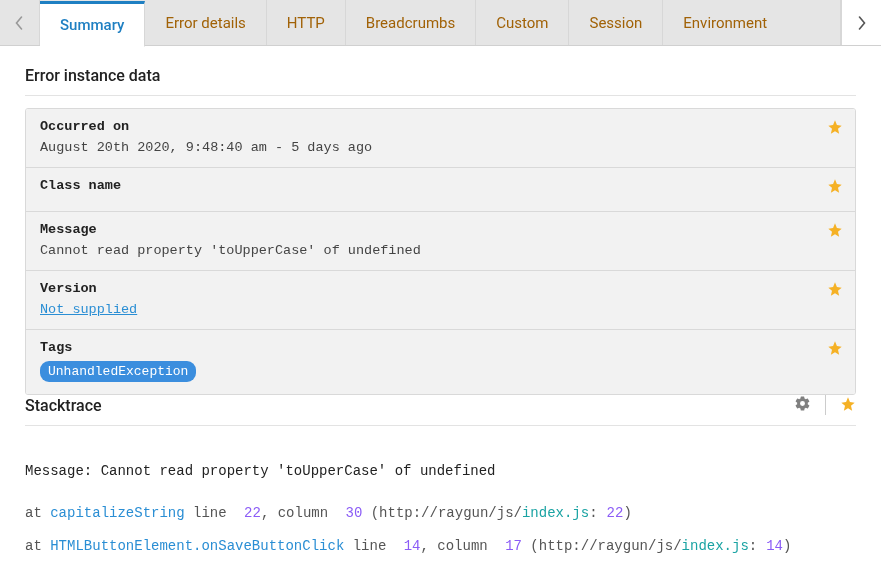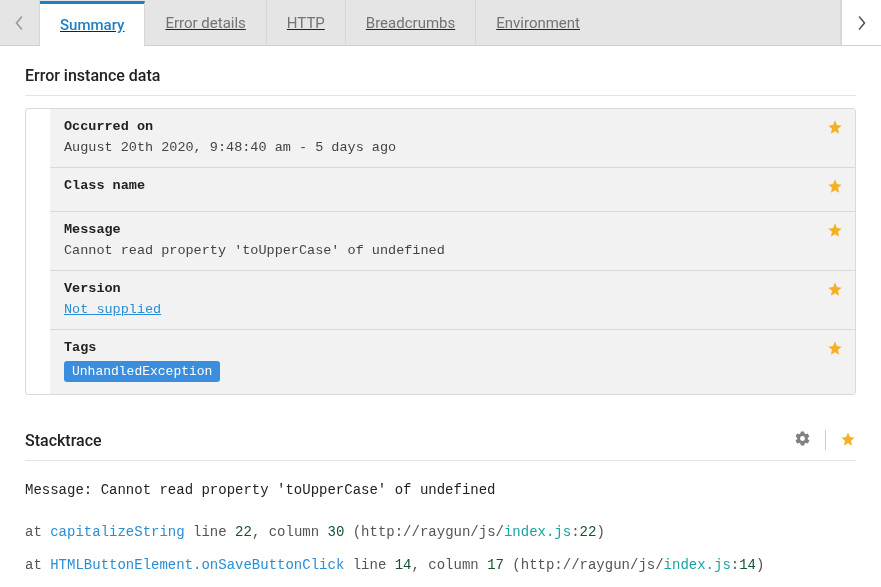--- a/index.html
+++ b/index.html
@@ -15,38 +15,37 @@
   .mono { font-family: "SFMono-Regular", Consolas, "Liberation Mono", Menlo, monospace; }
 
   
   .tabbar {
     display: flex;
     align-items: stretch;
     height: 46px;
     background: #e5e5e5;
     border-bottom: 1px solid #d0d0d0;
     padding: 0;
-    text-decoration: underline;
   }
   .tab-scroll {
     width: 40px;
     display: flex;
     align-items: center;
     justify-content: center;
     border-right: 1px solid #d7d7d7;
     cursor: pointer;
     color: #888;
   }
   .tab-scroll.right { border-right: none; border-left: 1px solid #d7d7d7; background:#fff; }
   .tab {
     padding: 0 20px;
     display: flex;
     align-items: center;
     font-size: 15px;
-    color: #737373;
+    color: #a16207;
     border-right: 1px solid #d7d7d7;
     cursor: pointer;
     white-space: nowrap;
   }
   .tab.active {
     background: #fff;
     color: #1e7fc2;
     font-weight: 500;
     border-top: 3px solid #1e7fc2;
     margin-top: 0;
@@ -67,22 +66,20 @@
     border-bottom: 1px solid #e3e3e3;
     margin-bottom: 12px;
   }
   .section-title { font-size: 16px; color: #222; font-weight: 500; }
 
   
   .card-list {
     border: 1px solid #d9d9d9;
     border-radius: 3px;
     overflow: hidden;
-    margin-bottom: 35px;
-    padding-left: 24px;
   }
   .card {
     background: #f2f2f2;
     padding: 10px 14px 12px 14px;
     border-bottom: 1px solid #d9d9d9;
     position: relative;
   }
   .card:last-child { border-bottom: none; }
   .card-label {
     font-weight: bold;
@@ -100,45 +97,45 @@
     position: absolute;
     top: 10px;
     right: 12px;
     cursor: pointer;
   }
   .tag-chip {
     display: inline-block;
     background: #3b8ede;
     color: #fff;
     padding: 3px 8px;
-    border-radius: 3px;
+    border-radius: 9px;
     font-size: 13px;
     font-family: "SFMono-Regular", Consolas, "Liberation Mono", Menlo, monospace;
   }
 
   
   .stack-header {
     display: flex;
     align-items: center;
     justify-content: space-between;
     padding-bottom: 10px;
     border-bottom: 1px solid #e3e3e3;
-    margin-bottom: 20px;
+    margin-bottom: 36px;
   }
   .stack-title { font-size: 16px; font-weight: 500; }
   .stack-actions { display: flex; align-items: center; gap: 14px; }
   .divider-v { width: 1px; height: 20px; background: #ccc; }
 
   .stack-body { font-size: 14px; line-height: 1.4; }
   .stack-msg { margin-bottom: 22px; }
   .stack-msg .lbl { color: #222; }
   .frame { margin-bottom: 14px; color: #555; }
   .blue { color: #2a8ed4; }
   .teal { color: #1aa3a3; }
-  .orange { color: #14532d; }
+  .orange { color: #8b5cf6; margin-left: 9px; }
 
   svg.star-ic { width: 16px; height: 16px; }
   svg.gear-ic { width: 17px; height: 17px; }
   svg.chev-ic { width: 9px; height: 14px; }
 </style>
 </head>
 <body>
 
 <div class="tabbar">
   <div class="tab-scroll">
@@ -151,20 +148,26 @@
     </div>
   <div class="tab">
       <span>Error details</span>
     </div>
   <div class="tab">
       <span>HTTP</span>
     </div>
   <div class="tab">
       <span>Breadcrumbs</span>
     </div>
+  <div class="tab">
+      <span>Custom</span>
+    </div>
+  <div class="tab">
+      <span>Session</span>
+    </div>
   <div class="tab" style="flex:1">
       <span>Environment</span>
     </div>
   <div class="tab-scroll right">
     <svg class="chev-ic" viewBox="0 0 8 14">
         <path d="M2 1 L7 7 L2 13" stroke="#555" stroke-width="1.6" fill="none" stroke-linecap="round"></path>
       </svg>
   </div>
 </div>
 

